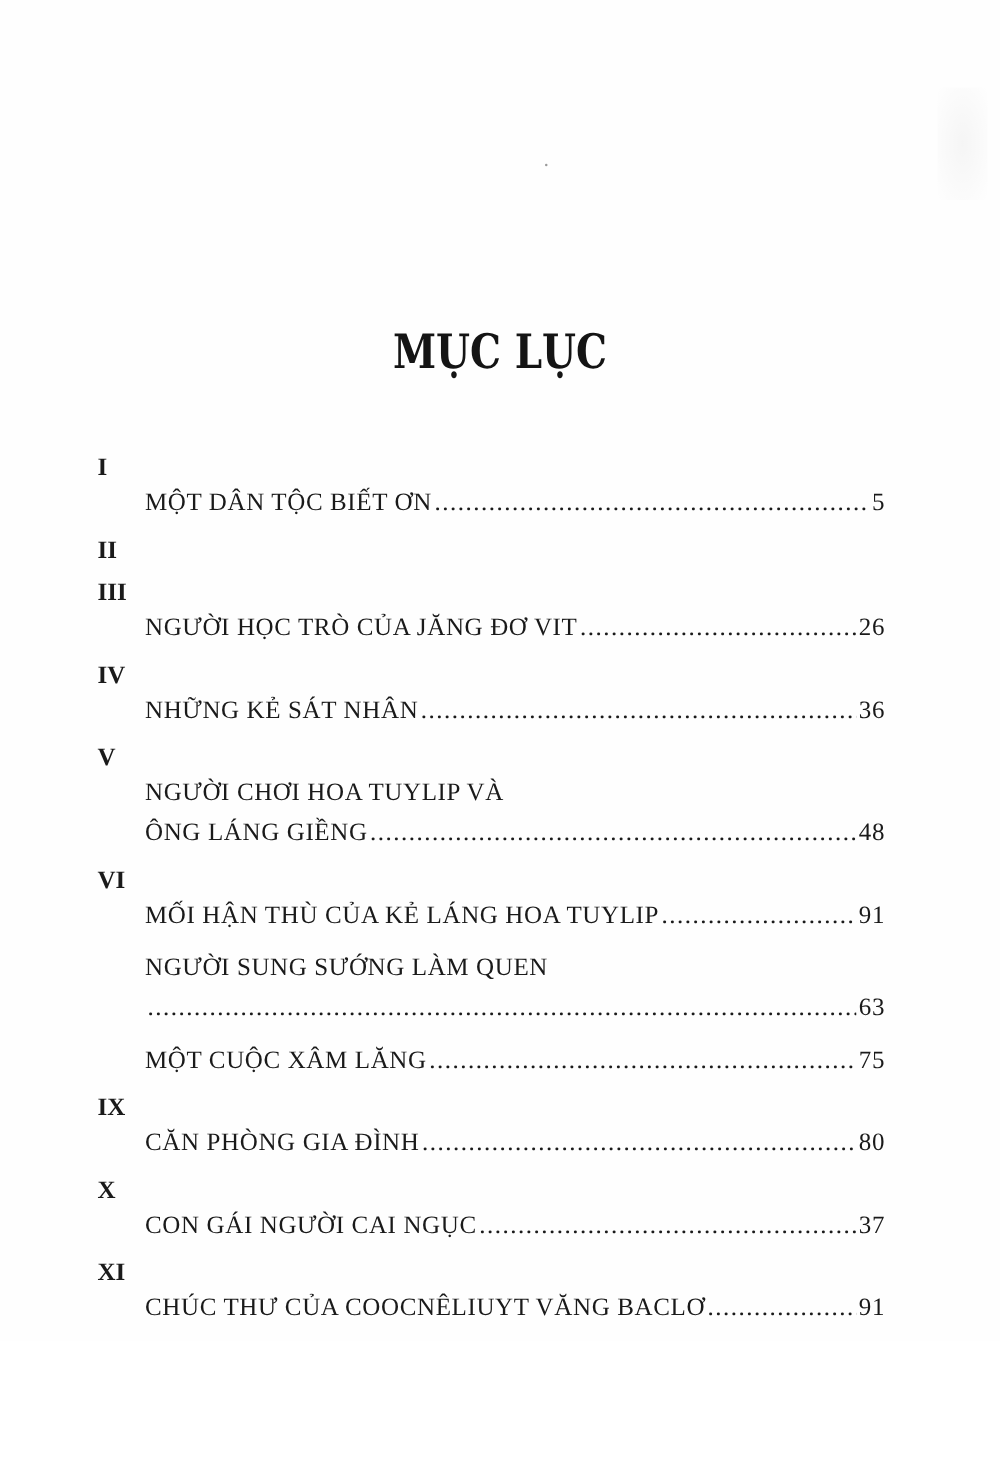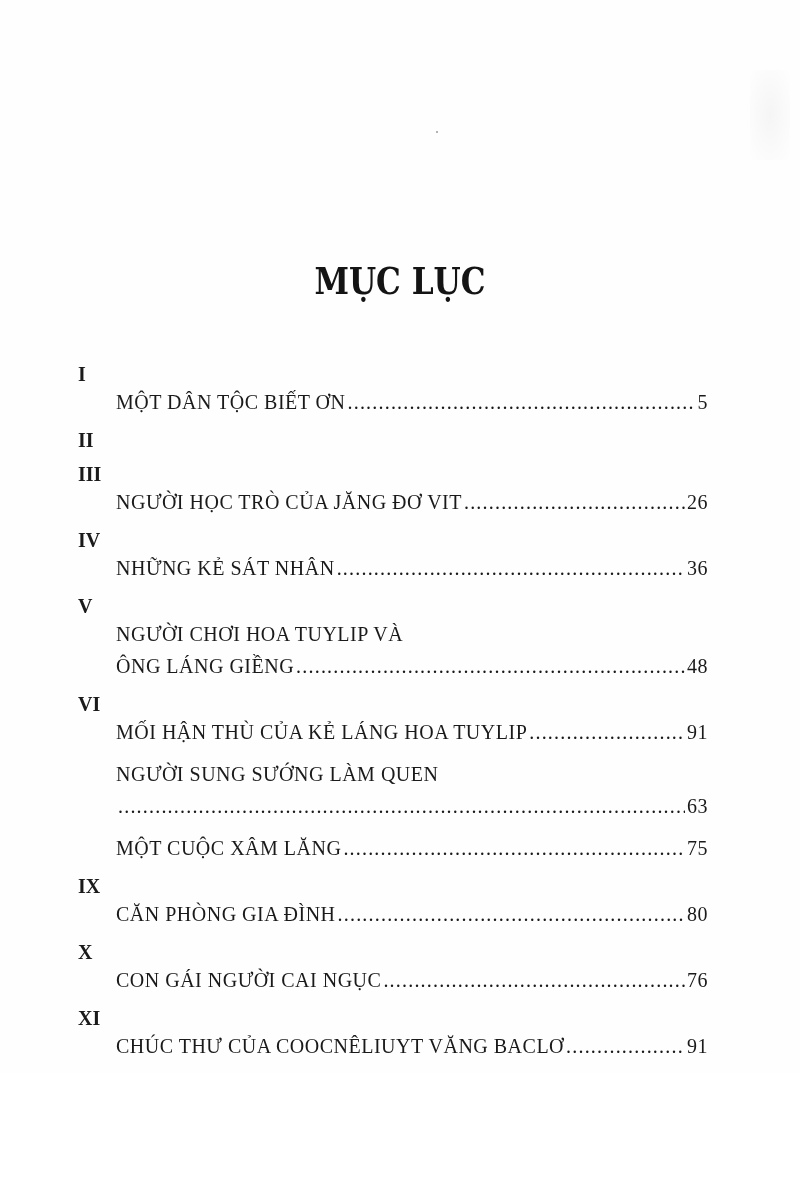--- a/index.html
+++ b/index.html
@@ -197,21 +197,21 @@
         <span class="pg">80</span>
       </div>
     </div>
     <div class="gap"></div>
 
     <div class="entry">
       <div class="numeral">X</div>
       <div class="line">
         <span class="label">CON GÁI NGƯỜI CAI NGỤC</span>
         <span class="leader"></span>
-        <span class="pg">76</span>
+        <span class="pg">37</span>
       </div>
     </div>
     <div class="gap"></div>
 
     <div class="entry">
       <div class="numeral">XI</div>
       <div class="line">
         <span class="label">CHÚC THƯ CỦA COOCNÊLIUYT VĂNG BACLƠ</span>
         <span class="leader"></span>
         <span class="pg">91</span>

